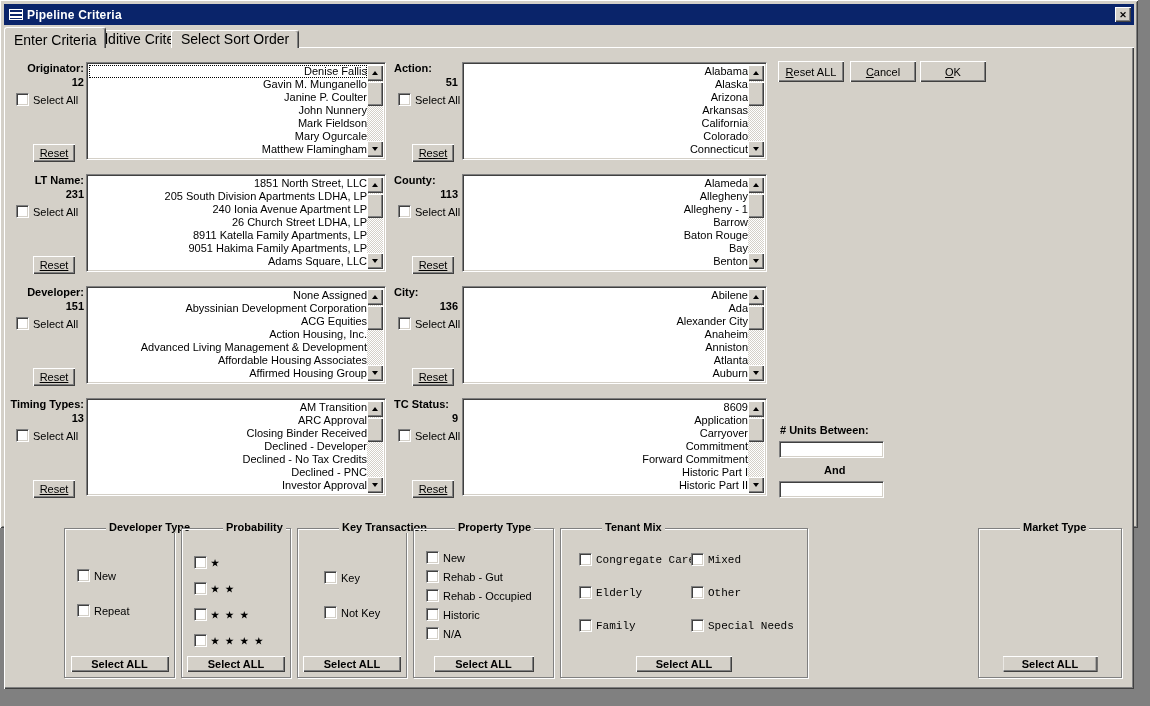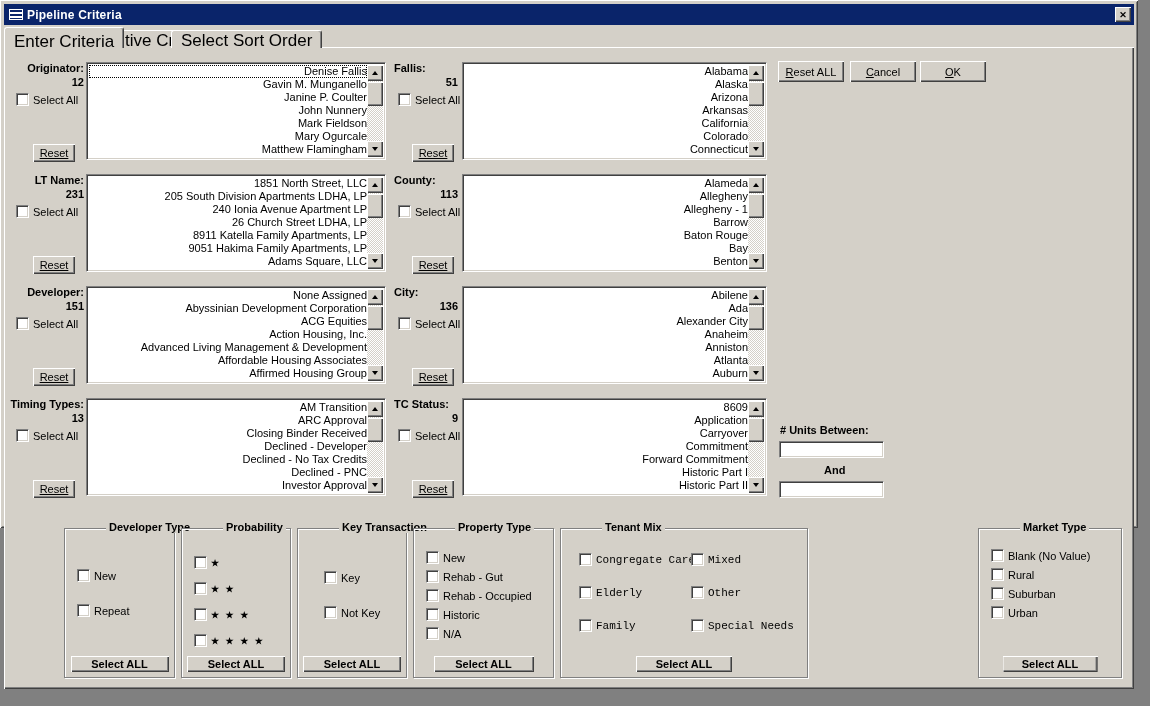--- a/index.html
+++ b/index.html
@@ -10,21 +10,21 @@
   
   .titlebar{position:absolute;left:4px;top:4px;width:1130px;height:21px;background:#0a246a;
     display:flex;align-items:center;padding:0 3px;color:#fff;}
   .ticon{width:14px;height:11px;border:1px solid #fff;margin:0 4px 0 2px;
     background:repeating-linear-gradient(180deg,#0a246a 0 2px,#fff 2px 4px);}
   .ttext{font-size:12px;font-weight:bold;letter-spacing:.2px;}
   .closebtn{position:absolute;right:3px;top:3px;width:16px;height:15px;background:#d4d0c8;
     box-shadow:inset 1px 1px 0 #fff,inset -1px -1px 0 #404040,inset -2px -2px 0 #808080;
     display:flex;align-items:center;justify-content:center;font-size:9px;font-weight:bold;color:#000;}
   
-  .tab{position:absolute;height:18px;top:30px;background:#d4d0c8;font-size:17px;color:#000;
+  .tab{position:absolute;height:18px;top:30px;background:#d4d0c8;font-size:14px;color:#000;
     padding:0 9px 0 9px;border-style:solid;border-width:1px 1px 0 1px;border-color:#fff #404040 transparent #fff;
     border-radius:3px 3px 0 0;box-shadow:inset -1px 0 0 #808080;z-index:4;}
   .tab.active{top:27px;height:21px;padding-top:4px;z-index:6;}
   .tab0{left:4px}.tab1{left:81px}.tab2{left:171px}
   
   .panel{position:absolute;left:4px;top:47px;width:1130px;height:642px;background:#d4d0c8;z-index:1;
     box-shadow:inset 1px 1px 0 #fff,inset -1px -1px 0 #404040,inset -2px -2px 0 #808080;}
   
   .crit{position:absolute;height:102px;z-index:3;}
   .crit.L{left:6px;width:380px}.crit.R{left:394px;width:374px}
@@ -138,21 +138,21 @@
         <div class="thumb"></div>
         <div class="sbtn dn">
             <i class="tri-dn"></i>
           </div>
       </div>
     </div>
   </section>
 
   <section class="crit R r0">
     <div class="lblblock">
-        <div class="lbl">Fallis:</div>
+        <div class="lbl">Action:</div>
       <div class="cnt">51</div>
       </div>
     <label class="cb selrow">
         <span class="box"></span>
         <span class="txt">Select All</span>
       </label>
     <button class="btn reset">Reset</button>
     <div class="listbox">
       <div class="rows">
           <div class="lrow">Alabama</div>
@@ -484,33 +484,15 @@
         </label>
         <label class="cb">
           <span class="box"></span>
           <span class="txt">Special Needs</span>
         </label>
       </div>
     <button class="btn selall">Select ALL</button>
   </div>
   <div class="grp g5">
     <div class="legend">Market Type</div>
-    <div class="items">
-        <label class="cb">
-          <span class="box"></span>
-          <span class="txt">Blank (No Value)</span>
-        </label>
-        <label class="cb">
-          <span class="box"></span>
-          <span class="txt">Rural</span>
-        </label>
-        <label class="cb">
-          <span class="box"></span>
-          <span class="txt">Suburban</span>
-        </label>
-        <label class="cb">
-          <span class="box"></span>
-          <span class="txt">Urban</span>
-        </label>
-      </div>
     <button class="btn selall">Select ALL</button>
   </div>
 </div>
 
 </body></html>

